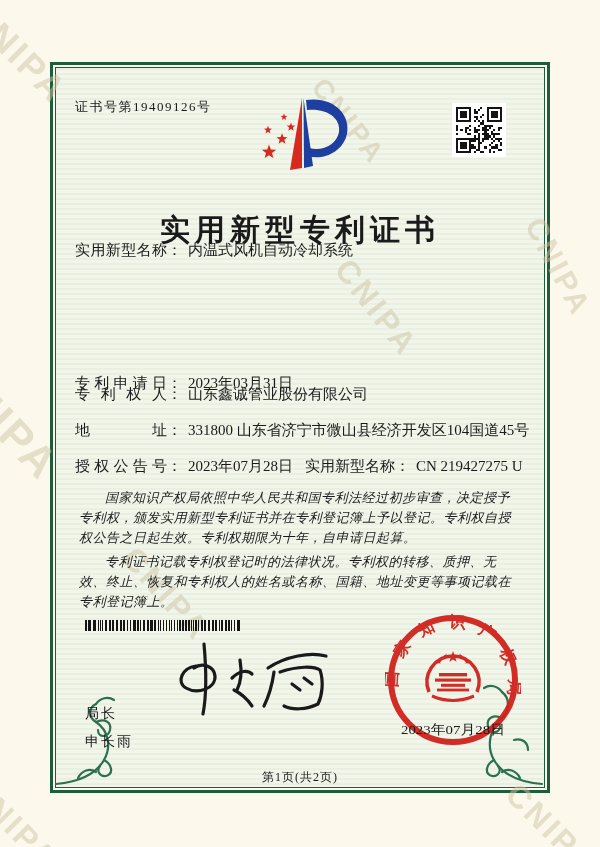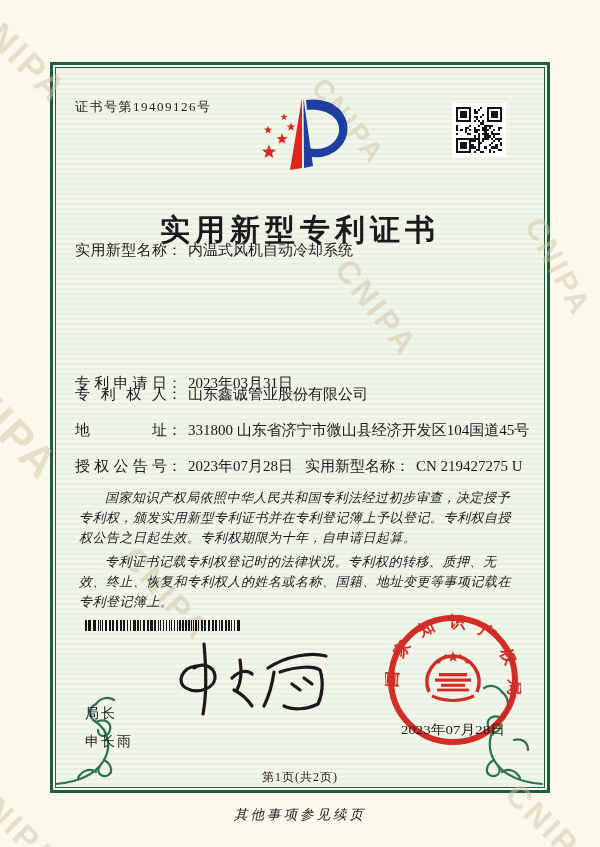--- a/index.html
+++ b/index.html
@@ -431,14 +431,13 @@
         <rect x="50" y="66.5" width="36" height="3.2" stroke="none"></rect>
         <rect x="56" y="71.8" width="24" height="3" stroke="none"></rect>
         <rect x="52" y="76.6" width="32" height="2.8" stroke="none"></rect>
       </g>
       <text x="68" y="122" font-size="13.5" fill="#111" text-anchor="middle" textLength="104" lengthAdjust="spacingAndGlyphs" id="seal-date-text">2023年07月28日</text>
     </svg>
 
     <div class="page-ind">第1页(共2页)</div>
   </div>
 
-  <div class="footer-note">其他事项参见续页</div>
 </div>
 
 </body></html>

